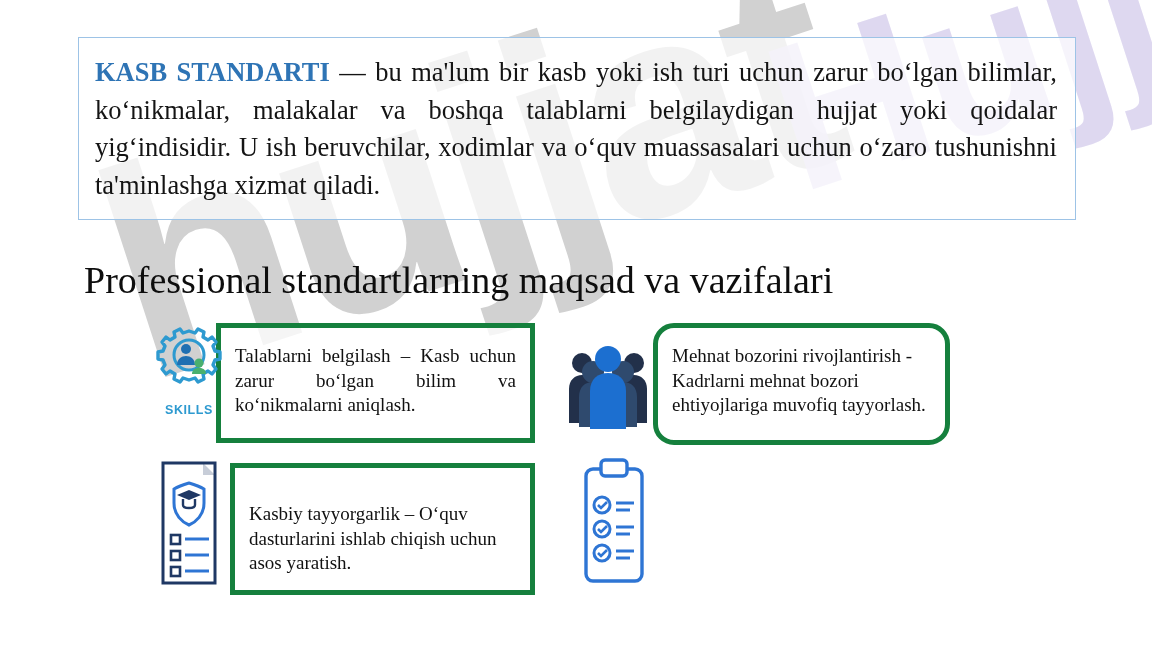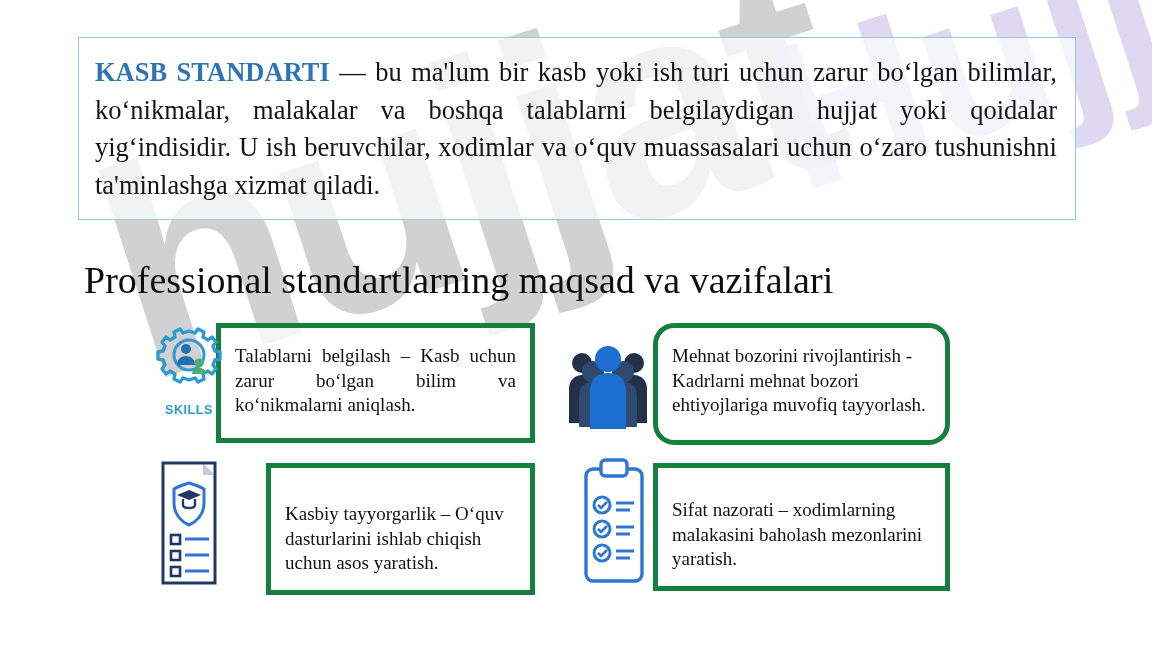--- a/index.html
+++ b/index.html
@@ -124,21 +124,21 @@
   }
   .card-text.justify {
     text-align: justify;
     text-justify: inter-word;
   }
   
   .card-a .card-panel { margin-left: 66px; width: 319px; }
   .card-a .icon-wrap { position: absolute; left: 0; top: 2px; }
   .card-b .card-panel { margin-left: 88px; width: 297px; min-height: 122px; border-radius: 21px; }
   .card-b .icon-wrap { position: absolute; left: 0; top: 4px; }
-  .card-c .card-panel { margin-left: 116px; width: 305px; min-height: 126px; padding-top: 34px; }
+  .card-c .card-panel { margin-left: 80px; width: 305px; min-height: 126px; padding-top: 34px; }
   .card-c .icon-wrap { position: absolute; left: 0; top: -6px; }
   .card-d .card-panel { margin-left: 88px; width: 297px; min-height: 126px; padding-top: 30px; }
   .card-d .icon-wrap { position: absolute; left: 10px; top: -6px; }
 
   .icon-wrap { width: 78px; text-align: center; }
   .skills-label {
     display: block;
     font-family: "Liberation Sans", sans-serif;
     font-size: 12.5px;
     font-weight: bold;
@@ -249,20 +249,17 @@
             <circle cx="24" cy="96" r="8" fill="none" stroke="#2e75d4" stroke-width="3"></circle>
             <path d="M20 96l3 3 6-6" fill="none" stroke="#2e75d4" stroke-width="2.6"></path>
             <line x1="38" y1="46" x2="56" y2="46" stroke="#2e75d4" stroke-width="3"></line>
             <line x1="38" y1="53" x2="52" y2="53" stroke="#2e75d4" stroke-width="3"></line>
             <line x1="38" y1="70" x2="56" y2="70" stroke="#2e75d4" stroke-width="3"></line>
             <line x1="38" y1="77" x2="52" y2="77" stroke="#2e75d4" stroke-width="3"></line>
             <line x1="38" y1="94" x2="56" y2="94" stroke="#2e75d4" stroke-width="3"></line>
             <line x1="38" y1="101" x2="52" y2="101" stroke="#2e75d4" stroke-width="3"></line>
           </svg>
         </div>
-        <div class="card-panel">
-          <p class="card-text">Sifat nazorati – xodimlarning malakasini baholash mezonlarini yaratish.</p>
-        </div>
       </div>
 
     </div>
   </div>
 </div>
 
 </body></html>

